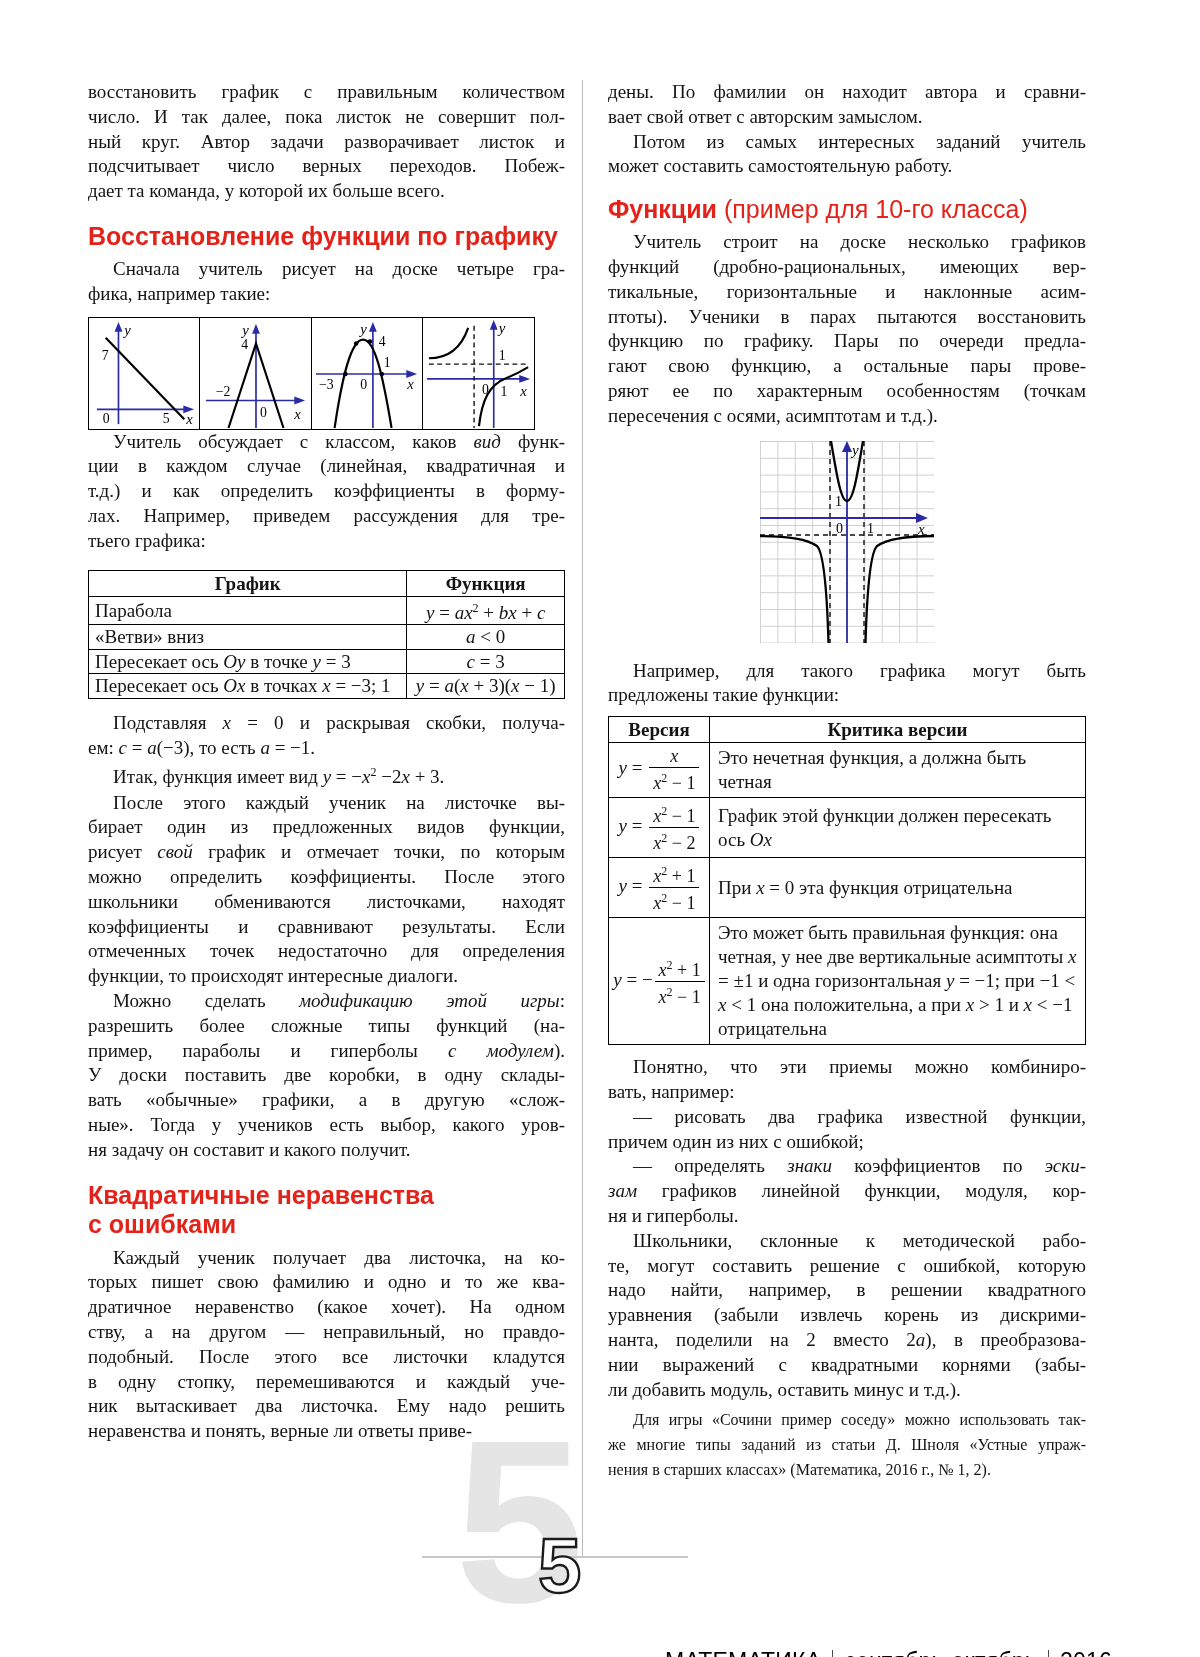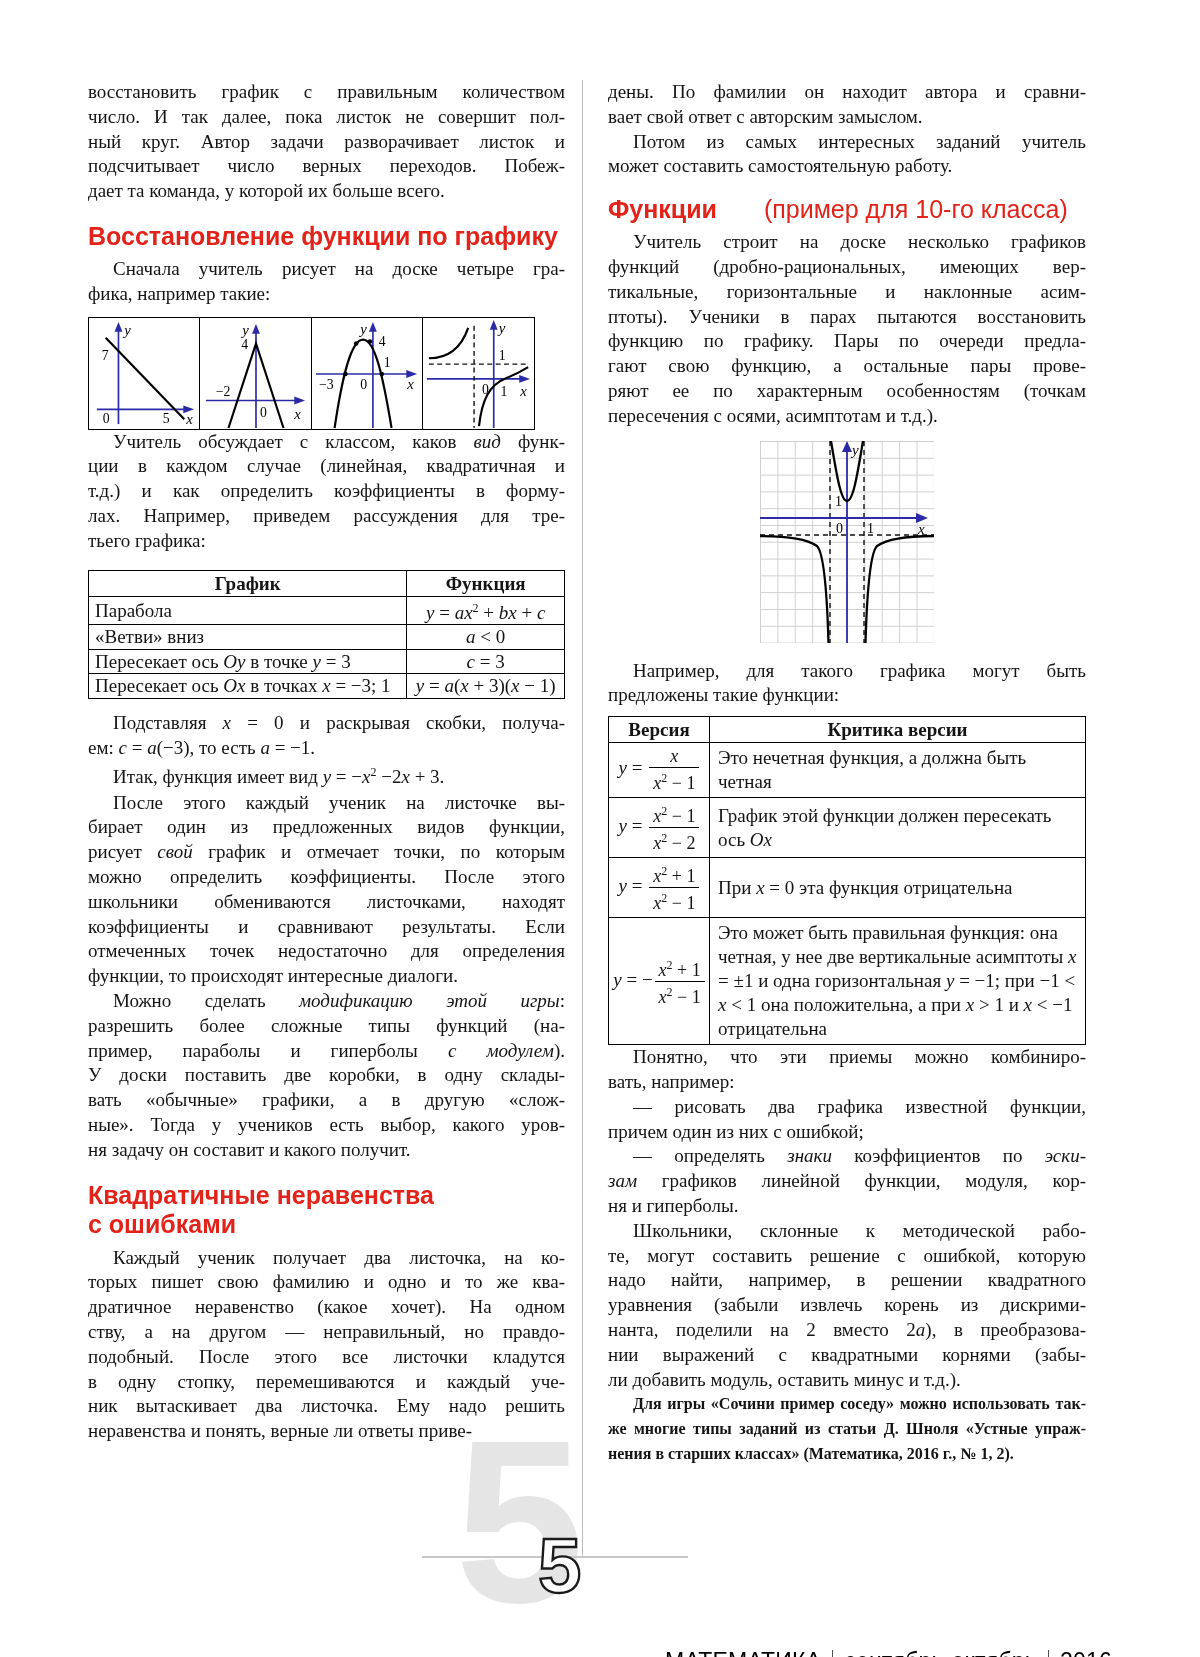--- a/index.html
+++ b/index.html
@@ -14,21 +14,21 @@
 
   .pline{text-align:justify;text-align-last:justify;}
   .pline.last{text-align-last:auto;}
   .pline.ind{text-indent:25px;}
   i{font-style:italic;}
 
   .redhead{
     font-family:"Liberation Sans", sans-serif;font-weight:bold;color:#e32219;
     font-size:25px;line-height:29px;
   }
-  .redhead .normal{font-weight:normal;margin-left:40px;}
+  .redhead .normal{font-weight:normal;}
 
   
   .gstrip{display:flex;margin-top:10px;}
   .gbox{width:111px;height:111px;border:1.6px solid #000;margin-left:-1.6px;background:#fff;}
   .gbox:first-child{margin-left:0;}
   .graph text{font-family:"Liberation Serif", serif;fill:#000;font-size:14px;}
   .graph text.it{font-style:italic;font-size:15px;}
 
   
   table{border-collapse:collapse;width:100%;font-size:19px;}
@@ -299,21 +299,21 @@
           <td class="vcell"><i>y</i> = <span class="frac"><span class="num"><i>x</i><sup>2</sup> + 1</span><span class="den"><i>x</i><sup>2</sup> − 1</span></span></td>
           <td>При <i>x</i> = 0 эта функция отрицательна</td>
         </tr>
         <tr>
           <td class="vcell"><i>y</i> = −<span class="frac"><span class="num"><i>x</i><sup>2</sup> + 1</span><span class="den"><i>x</i><sup>2</sup> − 1</span></span></td>
           <td>Это может быть правильная функция: она четная, у нее две вертикальные асимптоты <i>x</i> = ±1 и одна горизонтальная <i>y</i> = −1; при −1 &lt; <i>x</i> &lt; 1 она положительна, а при <i>x</i> &gt; 1 и <i>x</i> &lt; −1 отрицательна</td>
         </tr>
       </tbody>
     </table>
 
-  <div class="para" style="margin-top:0;">
+  <div class="para" style="margin-top:10px;">
       <div class="pline ind">Понятно, что эти приемы можно комбиниро-</div>
       <div class="pline last">вать, например:</div>
     </div>
   <div class="para">
       <div class="pline ind">— рисовать два графика известной функции,</div>
       <div class="pline last">причем один из них с ошибкой;</div>
     </div>
   <div class="para">
       <div class="pline ind">— определять <i>знаки</i> коэффициентов по <i>эски-</i></div>
       <div class="pline"><i>зам</i> графиков линейной функции, модуля, кор-</div>
@@ -321,21 +321,21 @@
     </div>
   <div class="para">
       <div class="pline ind">Школьники, склонные к методической рабо-</div>
       <div class="pline">те, могут составить решение с ошибкой, которую</div>
       <div class="pline">надо найти, например, в решении квадратного</div>
       <div class="pline">уравнения (забыли извлечь корень из дискрими-</div>
       <div class="pline">нанта, поделили на 2 вместо 2<i>a</i>), в преобразова-</div>
       <div class="pline">нии выражений с квадратными корнями (забы-</div>
       <div class="pline last">ли добавить модуль, оставить минус и т.д.).</div>
     </div>
-  <div class="para smalltext" style="font-weight:bold;">
+  <div class="para smalltext" style="margin-top:6px;">
       <div class="pline ind">Для игры «Сочини пример соседу» можно использовать так-</div>
       <div class="pline">же многие типы заданий из статьи Д. Шноля «Устные упраж-</div>
       <div class="pline last">нения в старших классах» (Математика, 2016 г., №  1, 2).</div>
     </div>
 </div>
 
 <div id="wm5">5</div>
 <div id="footline"></div>
 <svg id="outline5" width="70" height="92" viewBox="0 0 70 92">
   <text x="10" y="76" font-family="Liberation Sans, sans-serif" font-weight="bold" font-size="78" fill="#ffffff" stroke="#1a1a1a" stroke-width="2.4">5</text>

